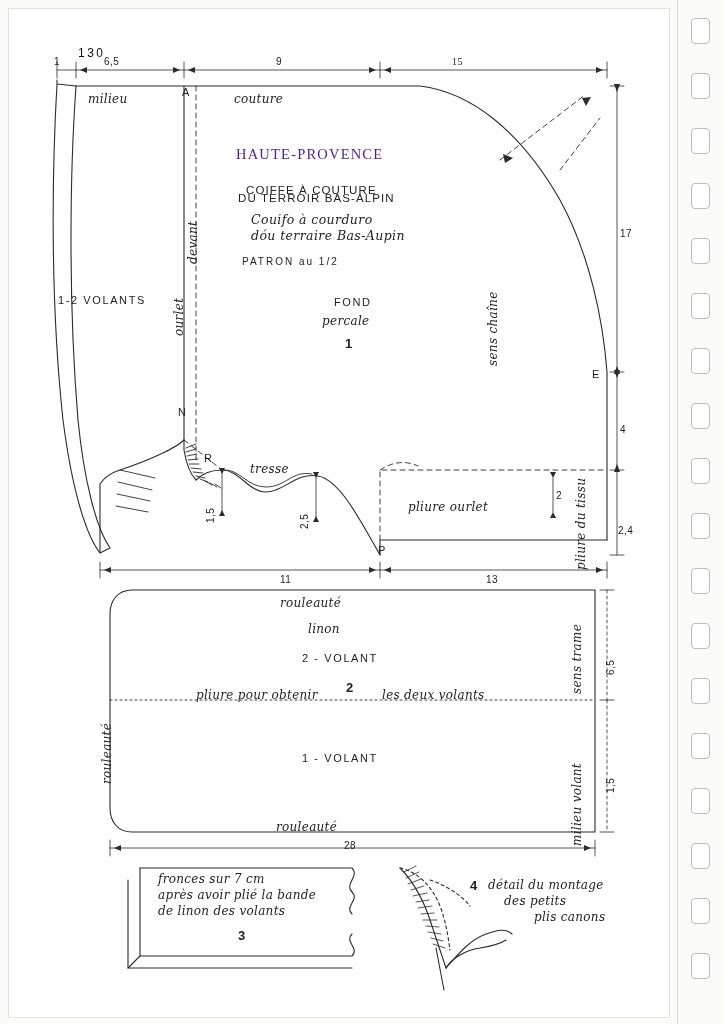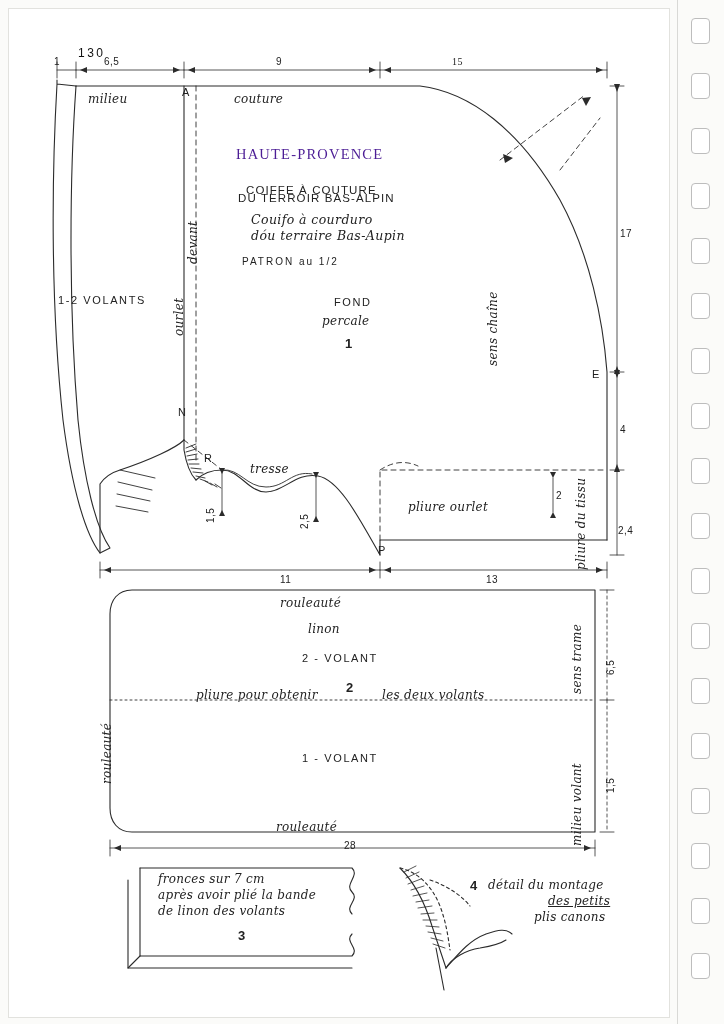--- a/index.html
+++ b/index.html
@@ -377,16 +377,16 @@
   <div class="lbl dim rot90" style="left:616px; top:782px;">1,5</div>
   <div class="lbl dim" style="left:344px; top:840px;">28</div>
 
   <div class="lbl script" style="left:158px; top:872px;">fronces sur 7 cm</div>
   <div class="lbl script" style="left:158px; top:888px;">après avoir plié la bande</div>
   <div class="lbl script" style="left:158px; top:904px;">de linon des volants</div>
   <div class="lbl num-big" style="left:238px; top:928px;">3</div>
 
   <div class="lbl num-big" style="left:470px; top:878px;">4</div>
   <div class="lbl script" style="left:488px; top:878px;">détail du montage</div>
-  <div class="lbl script" style="left:548px; top:894px;text-decoration:underline;">des petits</div>
+  <div class="lbl script" style="left:504px; top:894px;">des petits</div>
   <div class="lbl script" style="left:534px; top:910px;">plis canons</div>
 
 </div>
 
 </body></html>

